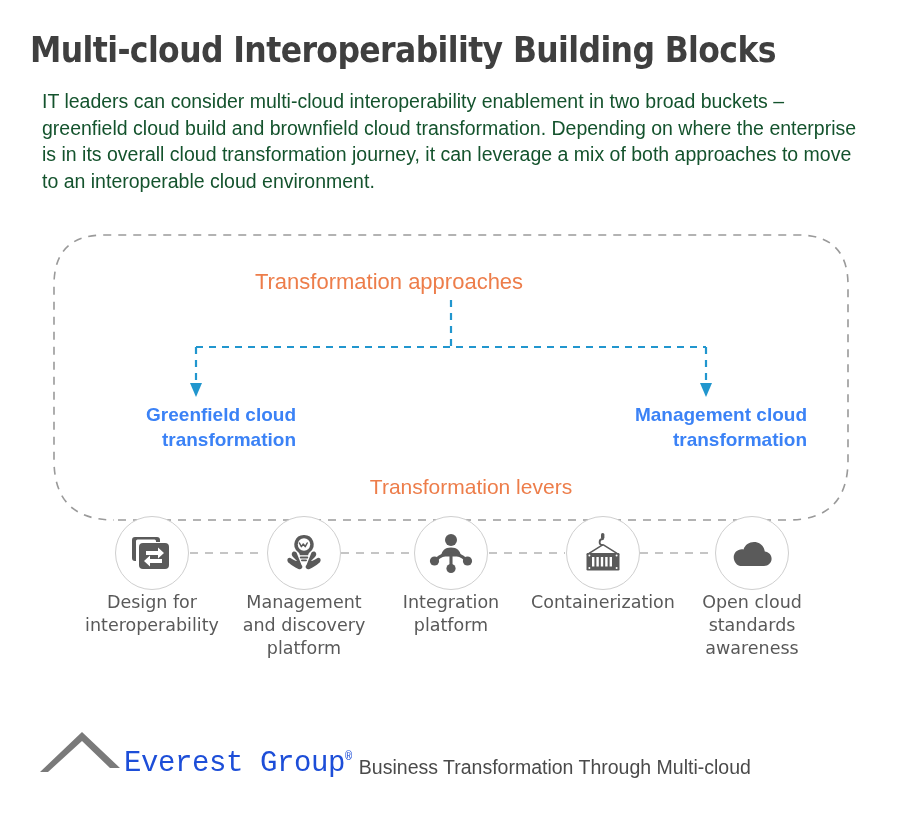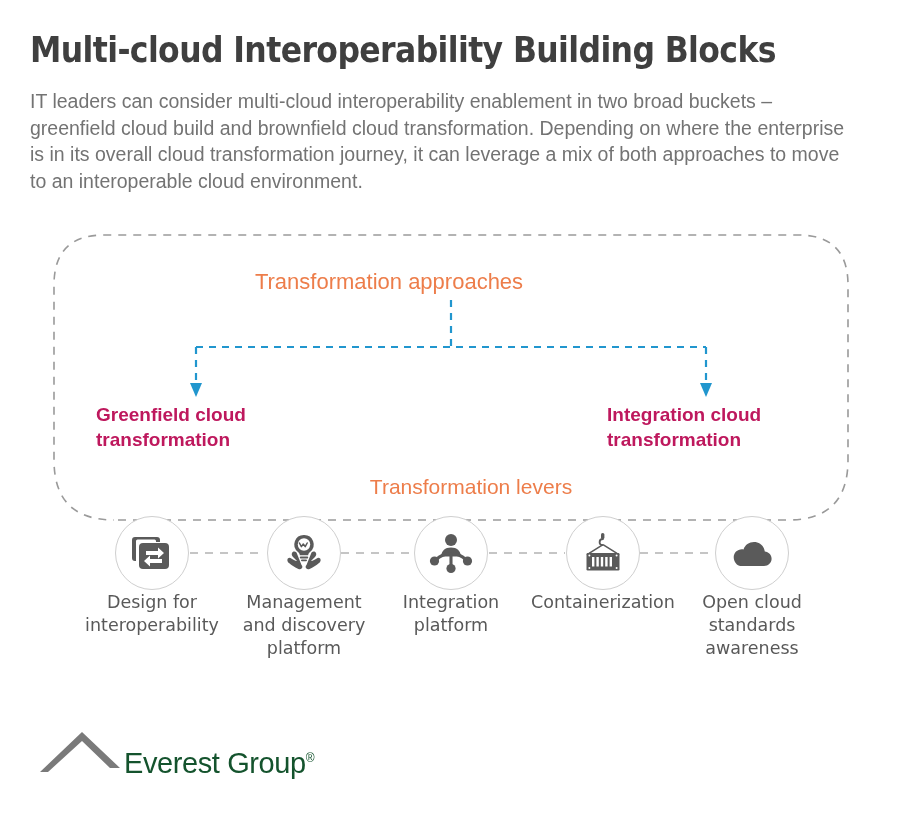--- a/index.html
+++ b/index.html
@@ -14,24 +14,24 @@
   
   .title {
     position: absolute; left: 30px; top: 30px;
     width: 850px;
     font-size: 35px; font-weight: bold;
     letter-spacing: -0.6px;
     color: #3f3f3f;
     font-family: "DejaVu Sans Condensed", "Liberation Sans Narrow", "Liberation Sans", sans-serif;
   }
   .intro {
-    position: absolute; left: 30px; top: 88px;
+    position: absolute; left: 42px; top: 88px;
     width: 830px;
     font-size: 19.5px; line-height: 26.5px;
-    color: #737373;
+    color: #14532d;
     font-family: "Liberation Sans", sans-serif;
   }
 
   
   .diagram { position: absolute; left: 0; top: 225; width: 902px; height: 470px; }
   .diagram-svg { position: absolute; left: 0; top: 0; }
 
   .approaches-label {
     position: absolute; left: 0; top: 269px; width: 778px;
     text-align: center;
@@ -42,22 +42,22 @@
     position: absolute; left: 0; top: 475px; width: 902px;
     text-align: center;
     font-size: 21px; color: #ED7D4A;
     font-family: "Liberation Sans", sans-serif;
     margin-left: 20px;
   }
 
   .branch {
     position: absolute; top: 402px;
     font-size: 19px; font-weight: bold; line-height: 25px;
-    color: #be185d;
-    text-align: left;
+    color: #3b82f6;
+    text-align: right;
     font-family: "Liberation Sans", sans-serif;
   }
   .branch-left  { left: 96px;  width: 200px; }
   .branch-right { left: 607px; width: 200px; }
 
   
   .lever {
     position: absolute; top: 516px;
     width: 150px;
     text-align: center;
@@ -76,22 +76,22 @@
     margin-top: 1px;
     font-size: 17.5px; line-height: 23px;
     color: #595959;
     font-family: "DejaVu Sans", sans-serif;
   }
 
   
   .footer { position: absolute; left: 38px; top: 728px; display: flex; align-items: flex-end; }
   .logo-mark { margin-right: 2px; }
   .logo-text {
-    font-size: 29px; color: #14532d; letter-spacing: -0.4px;
-    font-family: Liberation Sans, sans-serif;
+    font-size: 29px; color: #1d4ed8; letter-spacing: -0.4px;
+    font-family: Liberation Mono, monospace;
     line-height: 1;
   }
   .logo-reg { font-size: 12px; vertical-align: super; }
   .tagline {
     font-size: 19.5px; color: #4a4a4a; margin-left: 7px;
     font-family: "Liberation Sans", sans-serif;
     line-height: 1.15;
   }
 </style>
 </head>
@@ -120,21 +120,21 @@
 
       <line x1="190" y1="328" x2="265" y2="328" stroke="#b3b3b3" stroke-width="1.6" stroke-dasharray="8,7"></line>
       <line x1="341" y1="328" x2="414" y2="328" stroke="#b3b3b3" stroke-width="1.6" stroke-dasharray="8,7"></line>
       <line x1="489" y1="328" x2="565" y2="328" stroke="#b3b3b3" stroke-width="1.6" stroke-dasharray="8,7"></line>
       <line x1="640" y1="328" x2="714" y2="328" stroke="#b3b3b3" stroke-width="1.6" stroke-dasharray="8,7"></line>
     </svg>
 
     <div class="approaches-label" style="top:44px;">Transformation approaches</div>
 
     <div class="branch branch-left" style="top:177px;">Greenfield cloud transformation</div>
-    <div class="branch branch-right" style="top:177px;">Integration cloud transformation</div>
+    <div class="branch branch-right" style="top:177px;">Management cloud transformation</div>
 
     <div class="levers-label" style="top:250px;">Transformation levers</div>
 
     <div class="lever" style="left:77px; top:291px;">
       <div class="lever-circle">
         <span>
           <svg width="42" height="40" viewBox="0 0 42 40">
             <path d="M4 4 h22 a3 3 0 0 1 3 3 v2 h-4 V8 a1.5 1.5 0 0 0-1.5-1.5 H6.5 A1.5 1.5 0 0 0 5 8 v20 h-1 a3 3 0 0 1-3-3 V7 a3 3 0 0 1 3-3 z" fill="#5A5A5A"></path>
             <rect x="8" y="10" width="30" height="26" rx="4" fill="#5A5A5A"></rect>
             <path d="M15 18 h12 v-3.5 l6 5.5 -6 5.5 V22 H15 z" fill="#ffffff"></path>
@@ -217,15 +217,16 @@
 
   </div>
 
   <div class="footer">
     <span class="logo-mark">
       <svg width="84" height="46" viewBox="0 0 84 46">
         <path d="M2 44 L44 4 L82 40 L72 40 L44 13 L10 44 z" fill="#7a7a7a"></path>
       </svg>
     </span>
     <span class="logo-text"><span>Everest Group</span><span class="logo-reg">®</span></span>
+    <span class="tagline">Business Transformation Through Multi-cloud</span>
   </div>
 
 </div>
 
 </body></html>

